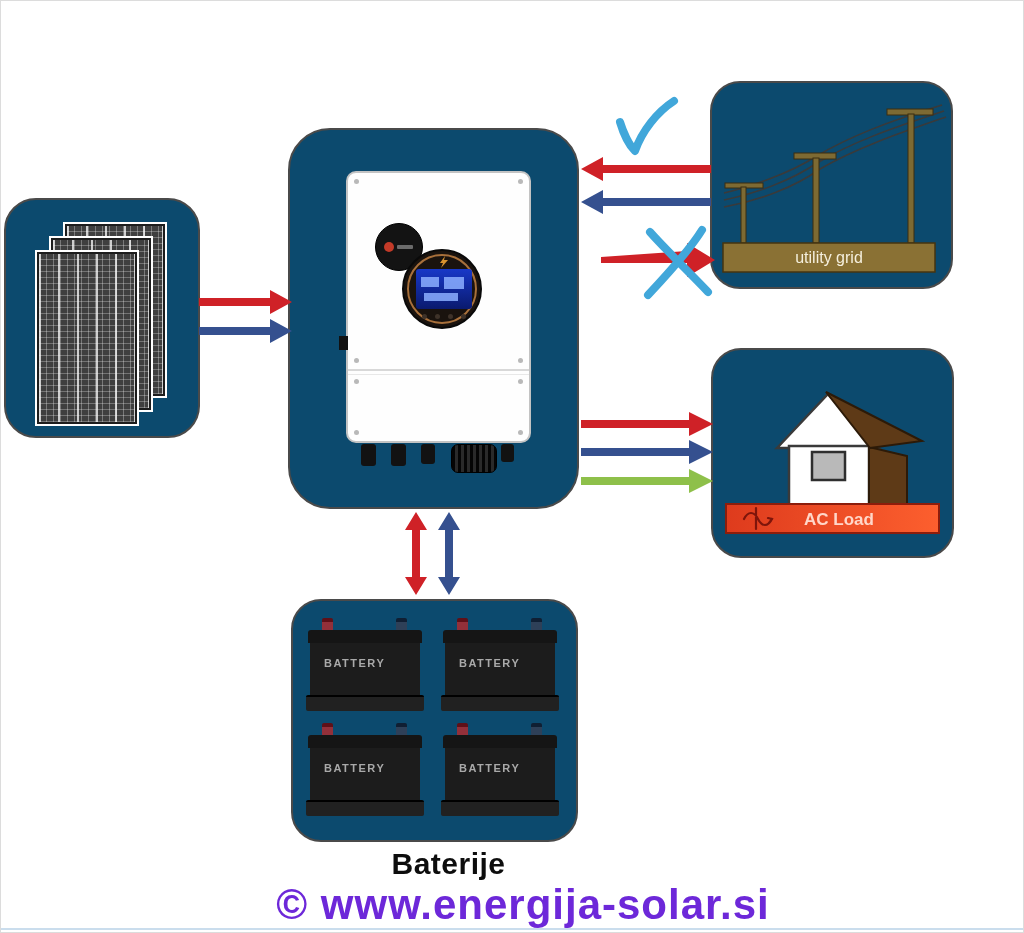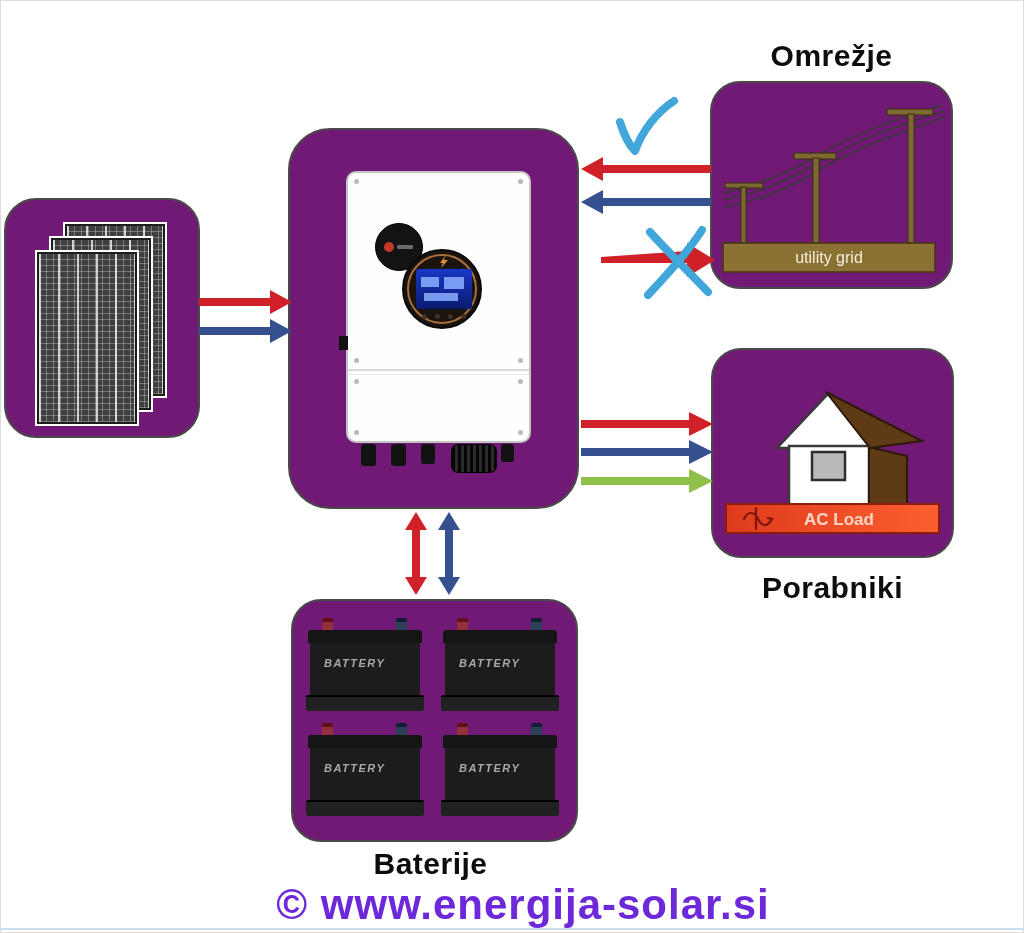--- a/index.html
+++ b/index.html
@@ -2,23 +2,22 @@
 <html style="--arrow-red: #cf2127; --arrow-blue: #35508f; --arrow-green: #8ec04a; --annotation-blue: #41a7da; --grid-brown: #8a7134; --pole-brown: #7d6a33; --roof-brown: #5e3a17; --ac-bar-start: #de3b1d; --ac-bar-end: #fc5f2e;"><head>
 <meta charset="utf-8">
 <style>
   html,body{margin:0;padding:0;background:#fff;}
   .canvas{
     position:relative;width:1024px;height:933px;background:#fff;
     font-family:"Liberation Sans",sans-serif;overflow:hidden;
     border:1px solid #dcdcdc;box-sizing:border-box;
   }
   .node-box{
-    position:absolute;background:#701a75;border:2px solid #4a4a4a;
+    position:absolute;background:#0c4a6e;border:2px solid #4a4a4a;
     box-sizing:border-box;
-    font-style:italic;
   }
   .node-label{
     position:absolute;text-align:center;font-weight:bold;color:#0d0d0d;
     letter-spacing:0.5px;
   }
   
   .pv-box{left:3px;top:197px;width:196px;height:240px;border-radius:32px;}
   .pv-label{left:3px;top:150px;width:196px;font-size:36px;}
   .panel{
     position:absolute;width:96px;height:168px;
@@ -66,21 +65,21 @@
   }
   
   .grid-box{left:709px;top:80px;width:243px;height:208px;border-radius:30px;}
   .grid-label{left:709px;top:38px;width:243px;font-size:30px;}
   .house-box{left:710px;top:347px;width:243px;height:210px;border-radius:30px;}
   .loads-label{left:710px;top:570px;width:243px;font-size:30px;}
   .box-svg{position:absolute;left:0;top:0;}
   .svg-label{font-family:"Liberation Sans",sans-serif;}
   
   .battery-box{left:290px;top:598px;width:287px;height:243px;border-radius:30px;}
-  .battery-label{left:286px;top:846px;width:287px;font-size:30px;}
+  .battery-label{left:304px;top:846px;width:287px;font-size:30px;}
   .battery{position:absolute;width:118px;height:96px;}
   .bat-term{position:absolute;top:0;width:11px;height:13px;border-radius:2px;}
   .bat-term.red{left:14px;background:#93303a;border-top:4px solid #5f1018;}
   .bat-term.blue{left:88px;background:#2e4058;border-top:4px solid #101f33;}
   .bat-lid{position:absolute;left:0;top:12px;width:114px;height:13px;background:#151515;
     border-radius:3px 3px 0 0;}
   .bat-body{position:absolute;left:2px;top:25px;width:110px;height:52px;background:#1c1c1c;}
   .bat-text{position:absolute;left:14px;top:14px;color:#a9a9a9;font-size:11px;font-weight:bold;
     letter-spacing:1.5px;font-family:"Liberation Sans",sans-serif;}
   .bat-base{position:absolute;left:-2px;top:77px;width:118px;height:14px;background:#212121;
@@ -142,21 +141,20 @@
       <div class="disp-btn" style="left:44px;"></div>
       <div class="disp-btn" style="left:57px;"></div>
     </div>
     <div class="gland" style="left:13px;top:271px;width:15px;height:22px;"></div>
     <div class="gland" style="left:43px;top:271px;width:15px;height:22px;"></div>
     <div class="gland" style="left:73px;top:271px;width:14px;height:20px;"></div>
     <div class="gland big" style="left:103px;top:271px;width:44px;height:27px;"></div>
     <div class="gland" style="left:153px;top:271px;width:13px;height:18px;"></div>
   </div>
 
-  <div class="node-label grid-label">Omrežje</div>
   <div class="node-box grid-box"></div>
   <svg class="box-svg" style="left:709px;top:80px;" width="243" height="208" viewBox="0 0 243 208">
     <path d="M14,112 C40,106 80,92 105,76 C140,55 180,40 232,24" stroke="#3a3a3a" stroke-width="1.6" fill="none"></path>
     <path d="M14,119 C45,113 82,99 107,82 C142,61 185,46 234,30" stroke="#3a3a3a" stroke-width="1.6" fill="none"></path>
     <path d="M14,126 C48,120 85,106 110,88 C146,67 190,52 236,36" stroke="#3a3a3a" stroke-width="1.6" fill="none"></path>
     <rect x="15" y="102" width="38" height="5" fill="#7d6a33" stroke="#3b2d10"></rect>
     <rect x="31" y="106" width="5" height="56" fill="#7d6a33" stroke="#3b2d10"></rect>
     <rect x="84" y="72" width="42" height="6" fill="#7d6a33" stroke="#3b2d10"></rect>
     <rect x="103" y="77" width="6" height="85" fill="#7d6a33" stroke="#3b2d10"></rect>
     <rect x="177" y="28" width="46" height="6" fill="#7d6a33" stroke="#3b2d10"></rect>
@@ -175,21 +173,20 @@
     </defs>
     <polygon points="66,100 117,46 168,100" fill="#ffffff" stroke="#3a3a3a" stroke-width="2.5"></polygon>
     <rect x="78" y="98" width="80" height="59" fill="#ffffff" stroke="#3a3a3a" stroke-width="2.5"></rect>
     <polygon points="158,99 196,108 196,157 158,157" fill="#5e3a17" stroke="#2c1a08" stroke-width="2"></polygon>
     <polygon points="115,44 211,93 159,100" fill="#5e3a17" stroke="#2c1a08" stroke-width="2"></polygon>
     <rect x="101" y="104" width="33" height="28" fill="#b9b9b9" stroke="#2e2e2e" stroke-width="2.5"></rect>
     <rect x="15" y="156" width="213" height="29" fill="url(#acGrad)" stroke="#8c1d0c" stroke-width="2"></rect>
     <path d="M45,160 L45,181 M33,171 C37,163 43,163 47,171 C51,179 57,179 61,171 L57,170 M61,171 L58,175" stroke="#7e150b" stroke-width="2.2" fill="none" stroke-linecap="round"></path>
     <text class="svg-label" x="128" y="177" text-anchor="middle" font-size="17" font-weight="bold" fill="#ffd7c9">AC Load</text>
   </svg>
-  <div class="node-label loads-label">Porabniki</div>
 
   <div class="node-box battery-box">
     <div class="battery" style="left:15px;top:17px;">
       <div class="bat-term red"></div>
       <div class="bat-term blue"></div>
       <div class="bat-lid"></div>
       <div class="bat-body">
         <div class="bat-text">BATTERY</div>
       </div>
       <div class="bat-base"></div>

